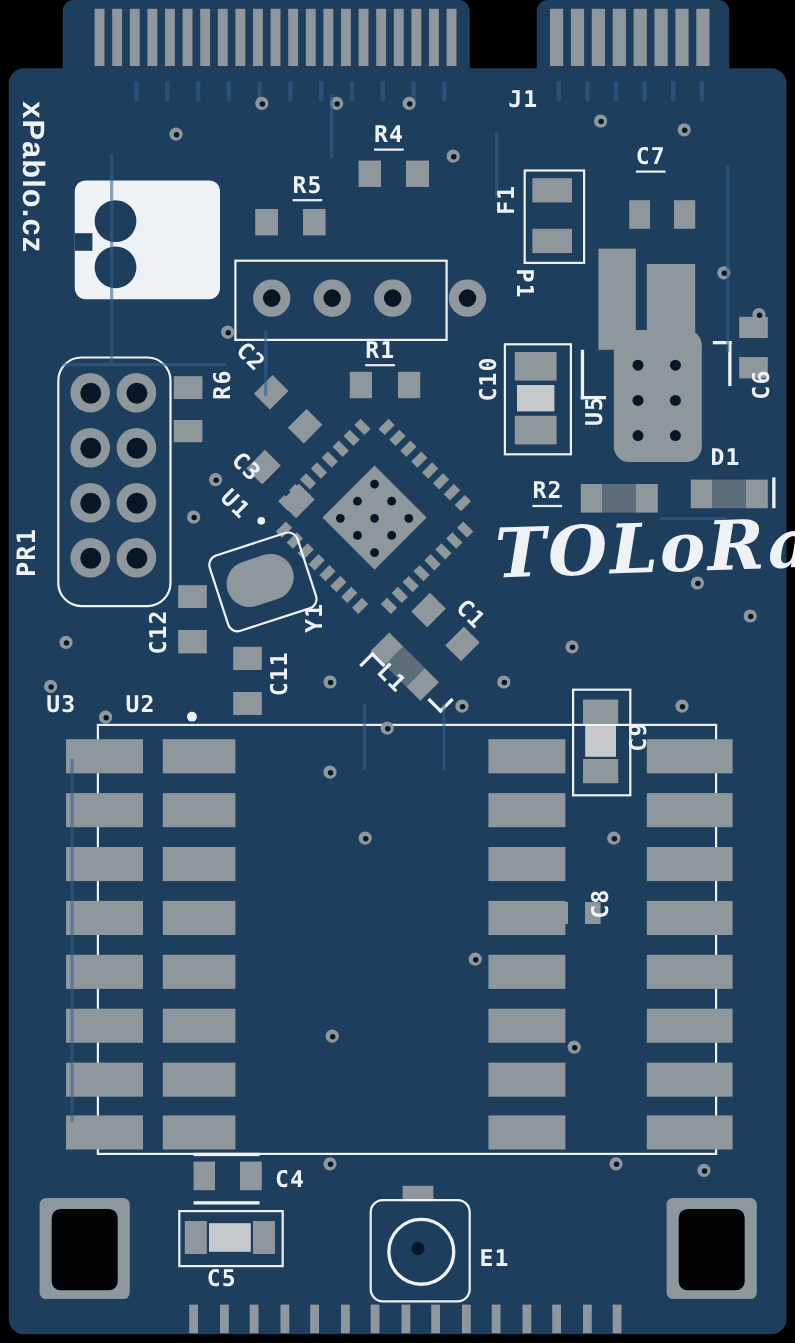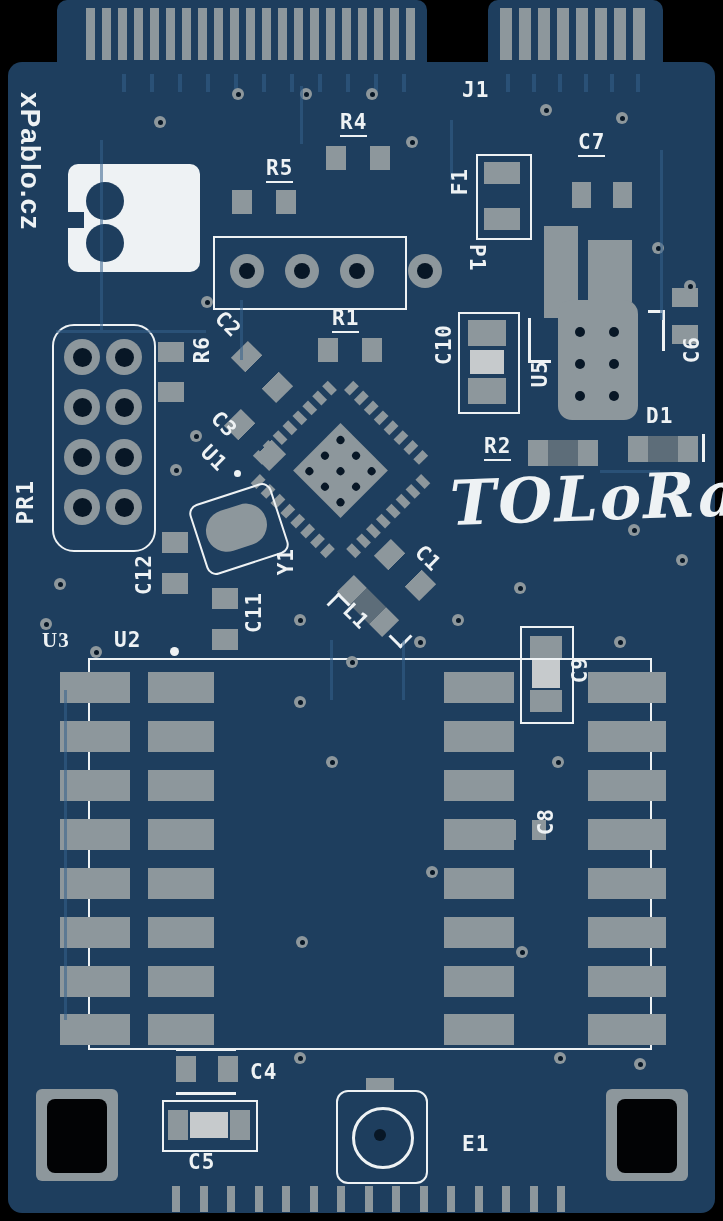--- a/index.html
+++ b/index.html
@@ -424,21 +424,21 @@
   <div class="silk" style="left:646px;top:406px;">D1</div>
   <div class="silk vert-up" style="left:14px;top:480px;font-size:23px;">PR1</div>
   <div class="silk vert-up" style="left:276px;top:548px;">Y1</div>
   <div class="silk vert-up" style="left:134px;top:554px;">C12</div>
   <div class="silk vert-up" style="left:244px;top:592px;">C11</div>
   <div class="silk rot45" style="left:214px;top:314px;">C2</div>
   <div class="silk rot45" style="left:210px;top:414px;">C3</div>
   <div class="silk rot45" style="left:200px;top:448px;">U1</div>
   <div class="silk rot45" style="left:414px;top:548px;">C1</div>
   <div class="silk rot45" style="left:342px;top:606px;">L1</div>
-  <div class="silk" style="left:42px;top:630px;font-family:Liberation Serif, serif;">U3</div>
+  <div class="silk" style="left:42px;top:630px;">U3</div>
   <div class="silk" style="left:114px;top:630px;">U2</div>
   <div class="silk vert-up" style="left:570px;top:656px;">C9</div>
   <div class="silk vert-up" style="left:536px;top:808px;">C8</div>
   <div class="silk" style="left:250px;top:1062px;">C4</div>
   <div class="silk" style="left:188px;top:1152px;">C5</div>
-  <div class="silk" style="left:436px;top:1134px;margin-left:26px;">E1</div>
+  <div class="silk" style="left:436px;top:1134px;">E1</div>
   <div class="silk pcb-title" style="left:450px;top:468px;">TOLoRa</div>
 </div>
 
 </body></html>

